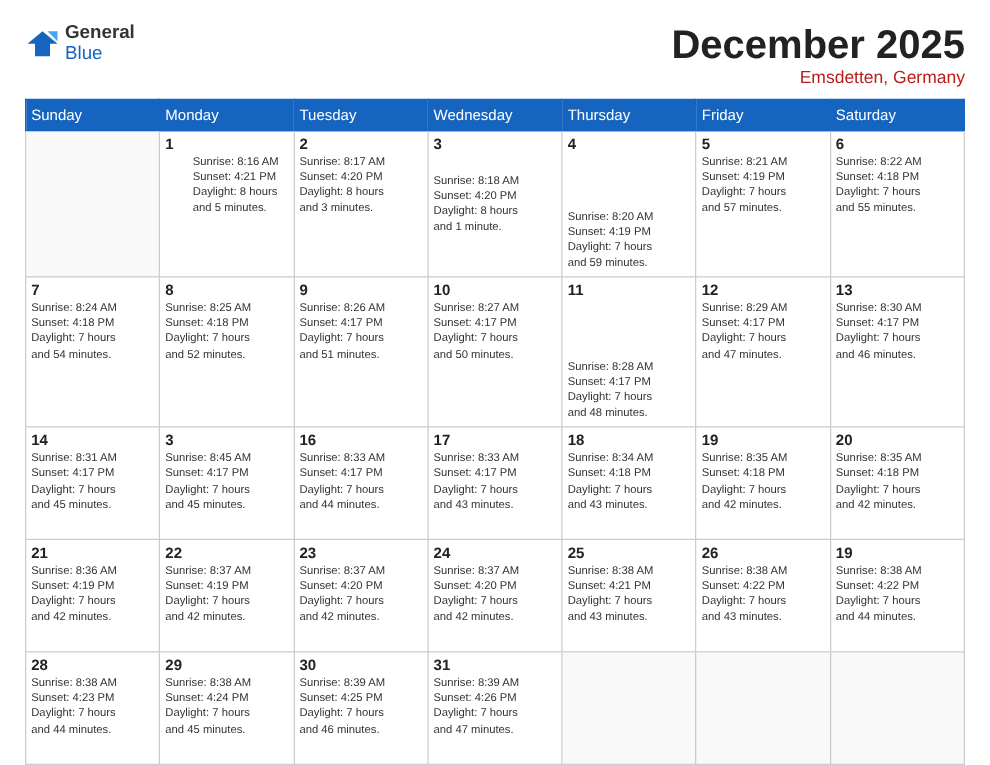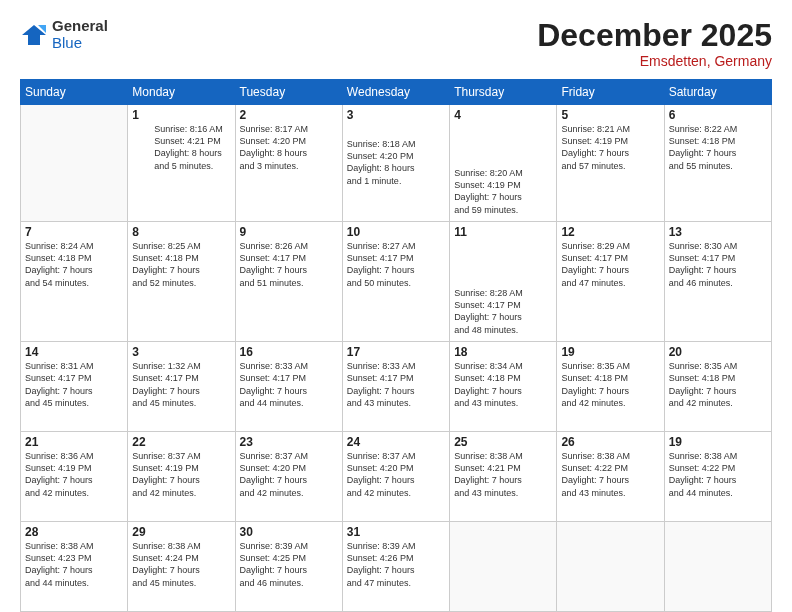--- a/index.html
+++ b/index.html
@@ -235,21 +235,21 @@
         <tr>
           <td>
             <span class="day-num">14</span>
             <div class="cell-info" style="white-space: pre-line;">Sunrise: 8:31 AM
 Sunset: 4:17 PM
 Daylight: 7 hours
 and 45 minutes.</div>
           </td>
           <td>
             <span class="day-num">3</span>
-            <div class="cell-info" style="white-space: pre-line;">Sunrise: 1:32 AM
+            <div class="cell-info" style="white-space: pre-line;">Sunrise: 8:45 AM
 Sunset: 4:17 PM
 Daylight: 7 hours
 and 45 minutes.</div>
           </td>
           <td>
             <span class="day-num">16</span>
             <div class="cell-info" style="white-space: pre-line;">Sunrise: 8:33 AM
 Sunset: 4:17 PM
 Daylight: 7 hours
 and 44 minutes.</div>

